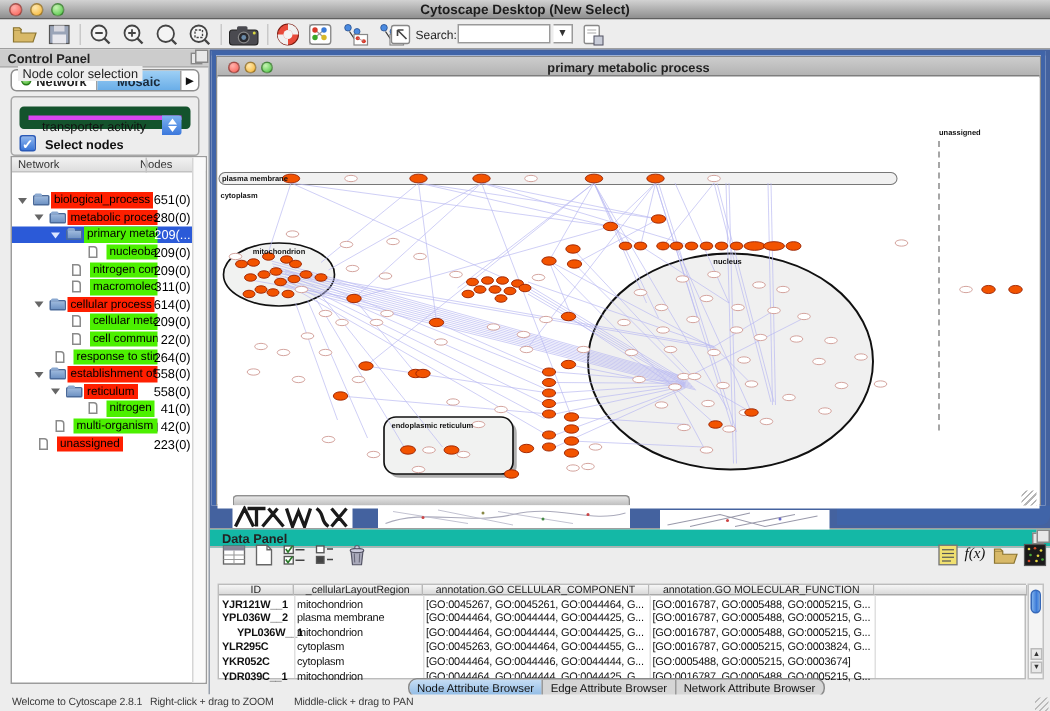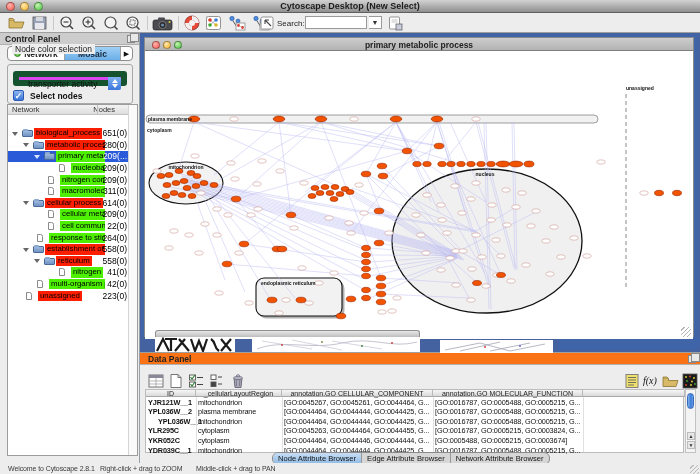--- a/index.html
+++ b/index.html
@@ -65,23 +65,23 @@
 #grip{position:absolute;right:2px;bottom:2px;width:10px;height:10px;background:repeating-linear-gradient(135deg,transparent 0,transparent 2px,#b5b5b5 2px,#b5b5b5 3px);}
 
 .strip{position:absolute;background:#fff;z-index:2;}
 #strip-grad{left:15px;top:297px;width:265px;height:7px;background:linear-gradient(#e8e8e8,#bdbdbd);border-radius:3px 3px 0 0;border:1px solid #909090;border-bottom:none;}
 #strip-squiggle{left:15px;top:304px;width:80px;height:15px;overflow:hidden;}
 #strip-a{left:112px;top:304px;width:168px;height:15px;}
 #strip-b{left:300px;top:307px;width:113px;height:13px;}
 #winborder-br{position:absolute;left:418px;top:304px;width:142px;height:13px;background:#4064a8;border-radius:0 0 6px 0;}
 
 #dp{position:absolute;left:140px;top:352px;width:560px;height:111px;background:#ededed;border-top:1px solid #9f9f9f;}
-#dp-header{position:absolute;left:0;top:0;width:560px;height:12px;background:#f97316;border-bottom:1px solid #b0b0b0;}
+#dp-header{position:absolute;left:0;top:0;width:560px;height:12px;background:#14b8a6;border-bottom:1px solid #b0b0b0;}
 #dp-header .htitle{position:absolute;left:8px;top:1px;font-size:8.5px;font-weight:bold;color:#222;}
-.dpi{position:absolute;top:20px;width:16px;height:16px;}
+.dpi{position:absolute;top:9px;width:16px;height:16px;}
 #dp-table{position:absolute;left:5px;top:36px;width:539px;height:64px;background:#fff;border:1px solid #bcbcbc;}
 #dp-thead{position:absolute;left:0;top:0;width:537px;height:7px;}
 .th{position:absolute;top:0;height:7px;background:linear-gradient(#f6f6f6,#dadada);border-right:1px solid #b9b9b9;border-bottom:1px solid #a9a9a9;font-size:7px;color:#222;text-align:center;line-height:7px;}
 .td{position:absolute;font-size:7.3px;letter-spacing:-0.15px;color:#111;white-space:nowrap;overflow:hidden;line-height:9.7px;}
 .td.id{font-weight:bold;}
 .colline{position:absolute;top:7px;width:1px;height:55px;background:#e0e0e0;}
 #dp-scroll{position:absolute;left:545px;top:36px;width:11px;height:64px;background:#f4f4f4;border:1px solid #c2c2c2;}
 #dp-thumb{position:absolute;left:1px;top:3px;width:7px;height:16px;border-radius:4px;background:linear-gradient(90deg,#7fb2ec,#3c7ad8 60%,#6aa2e4);border:0.5px solid #3668b8;}
 #dp-sbtns{position:absolute;left:1px;bottom:2px;width:8px;height:18px;}
 #dp-sbtns .b{position:absolute;left:0;width:8px;height:8px;background:#e8e8e8;border:1px solid #bbb;font-size:5px;text-align:center;line-height:7px;color:#333;}

